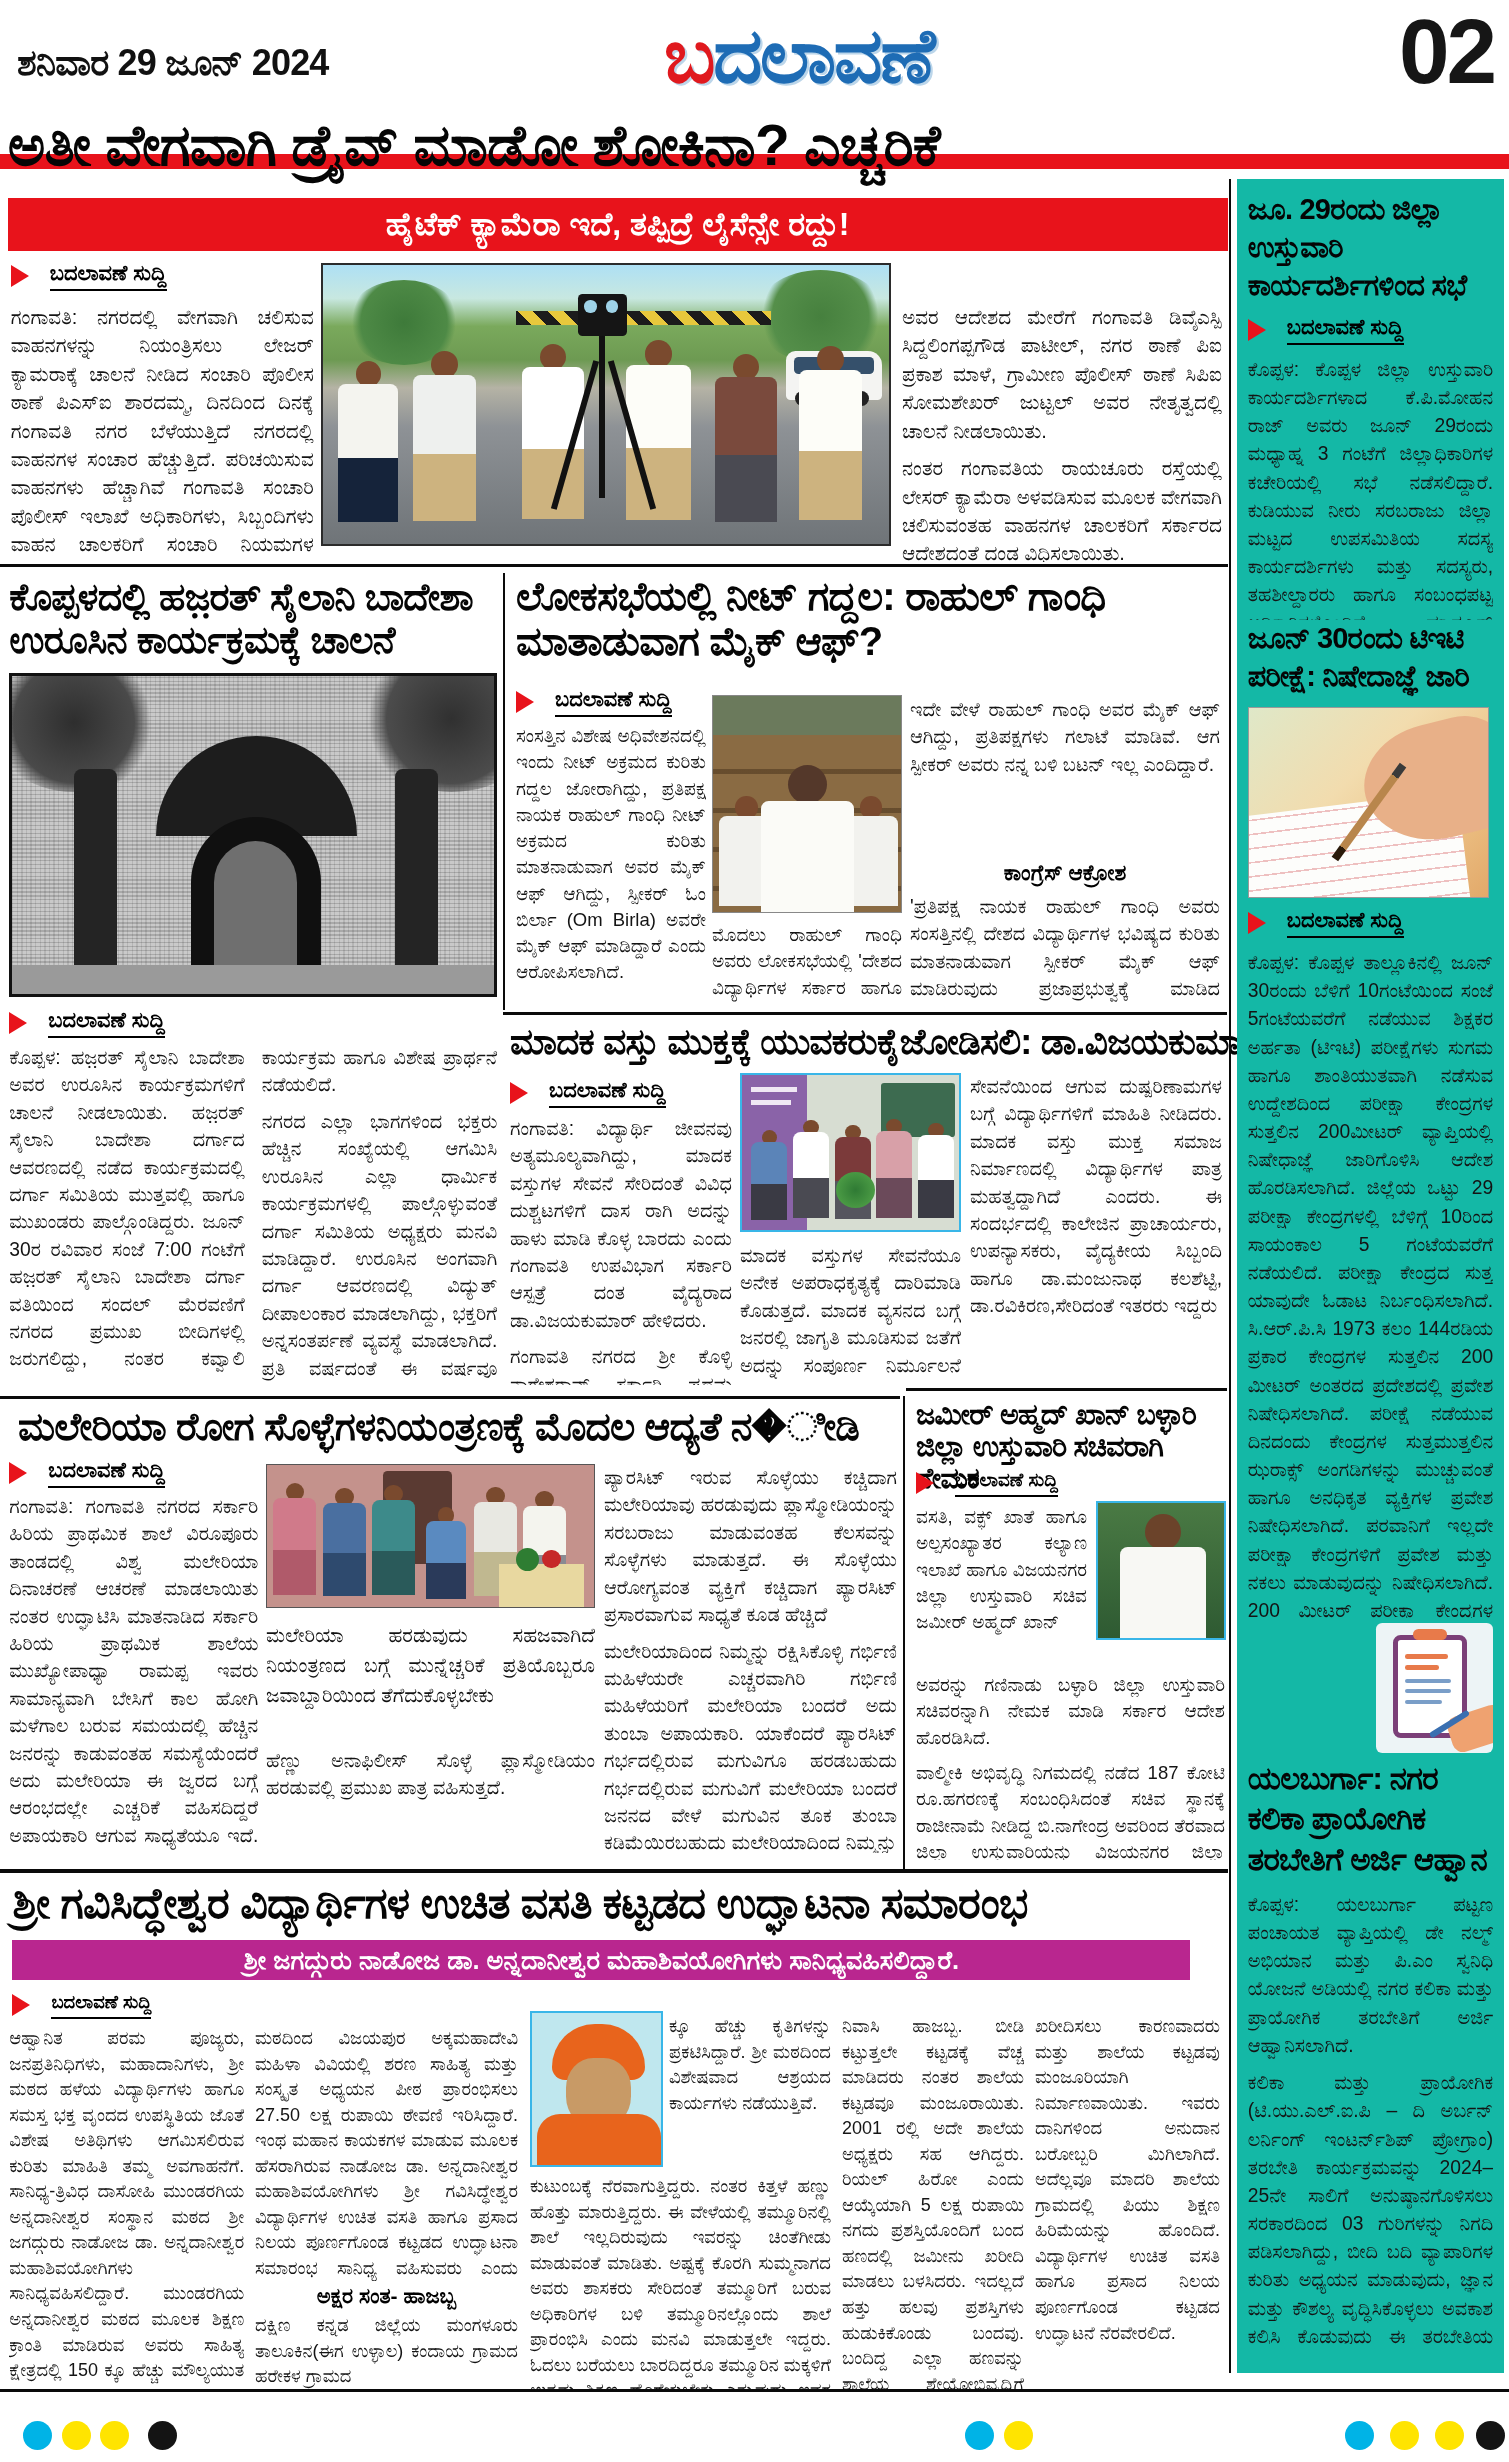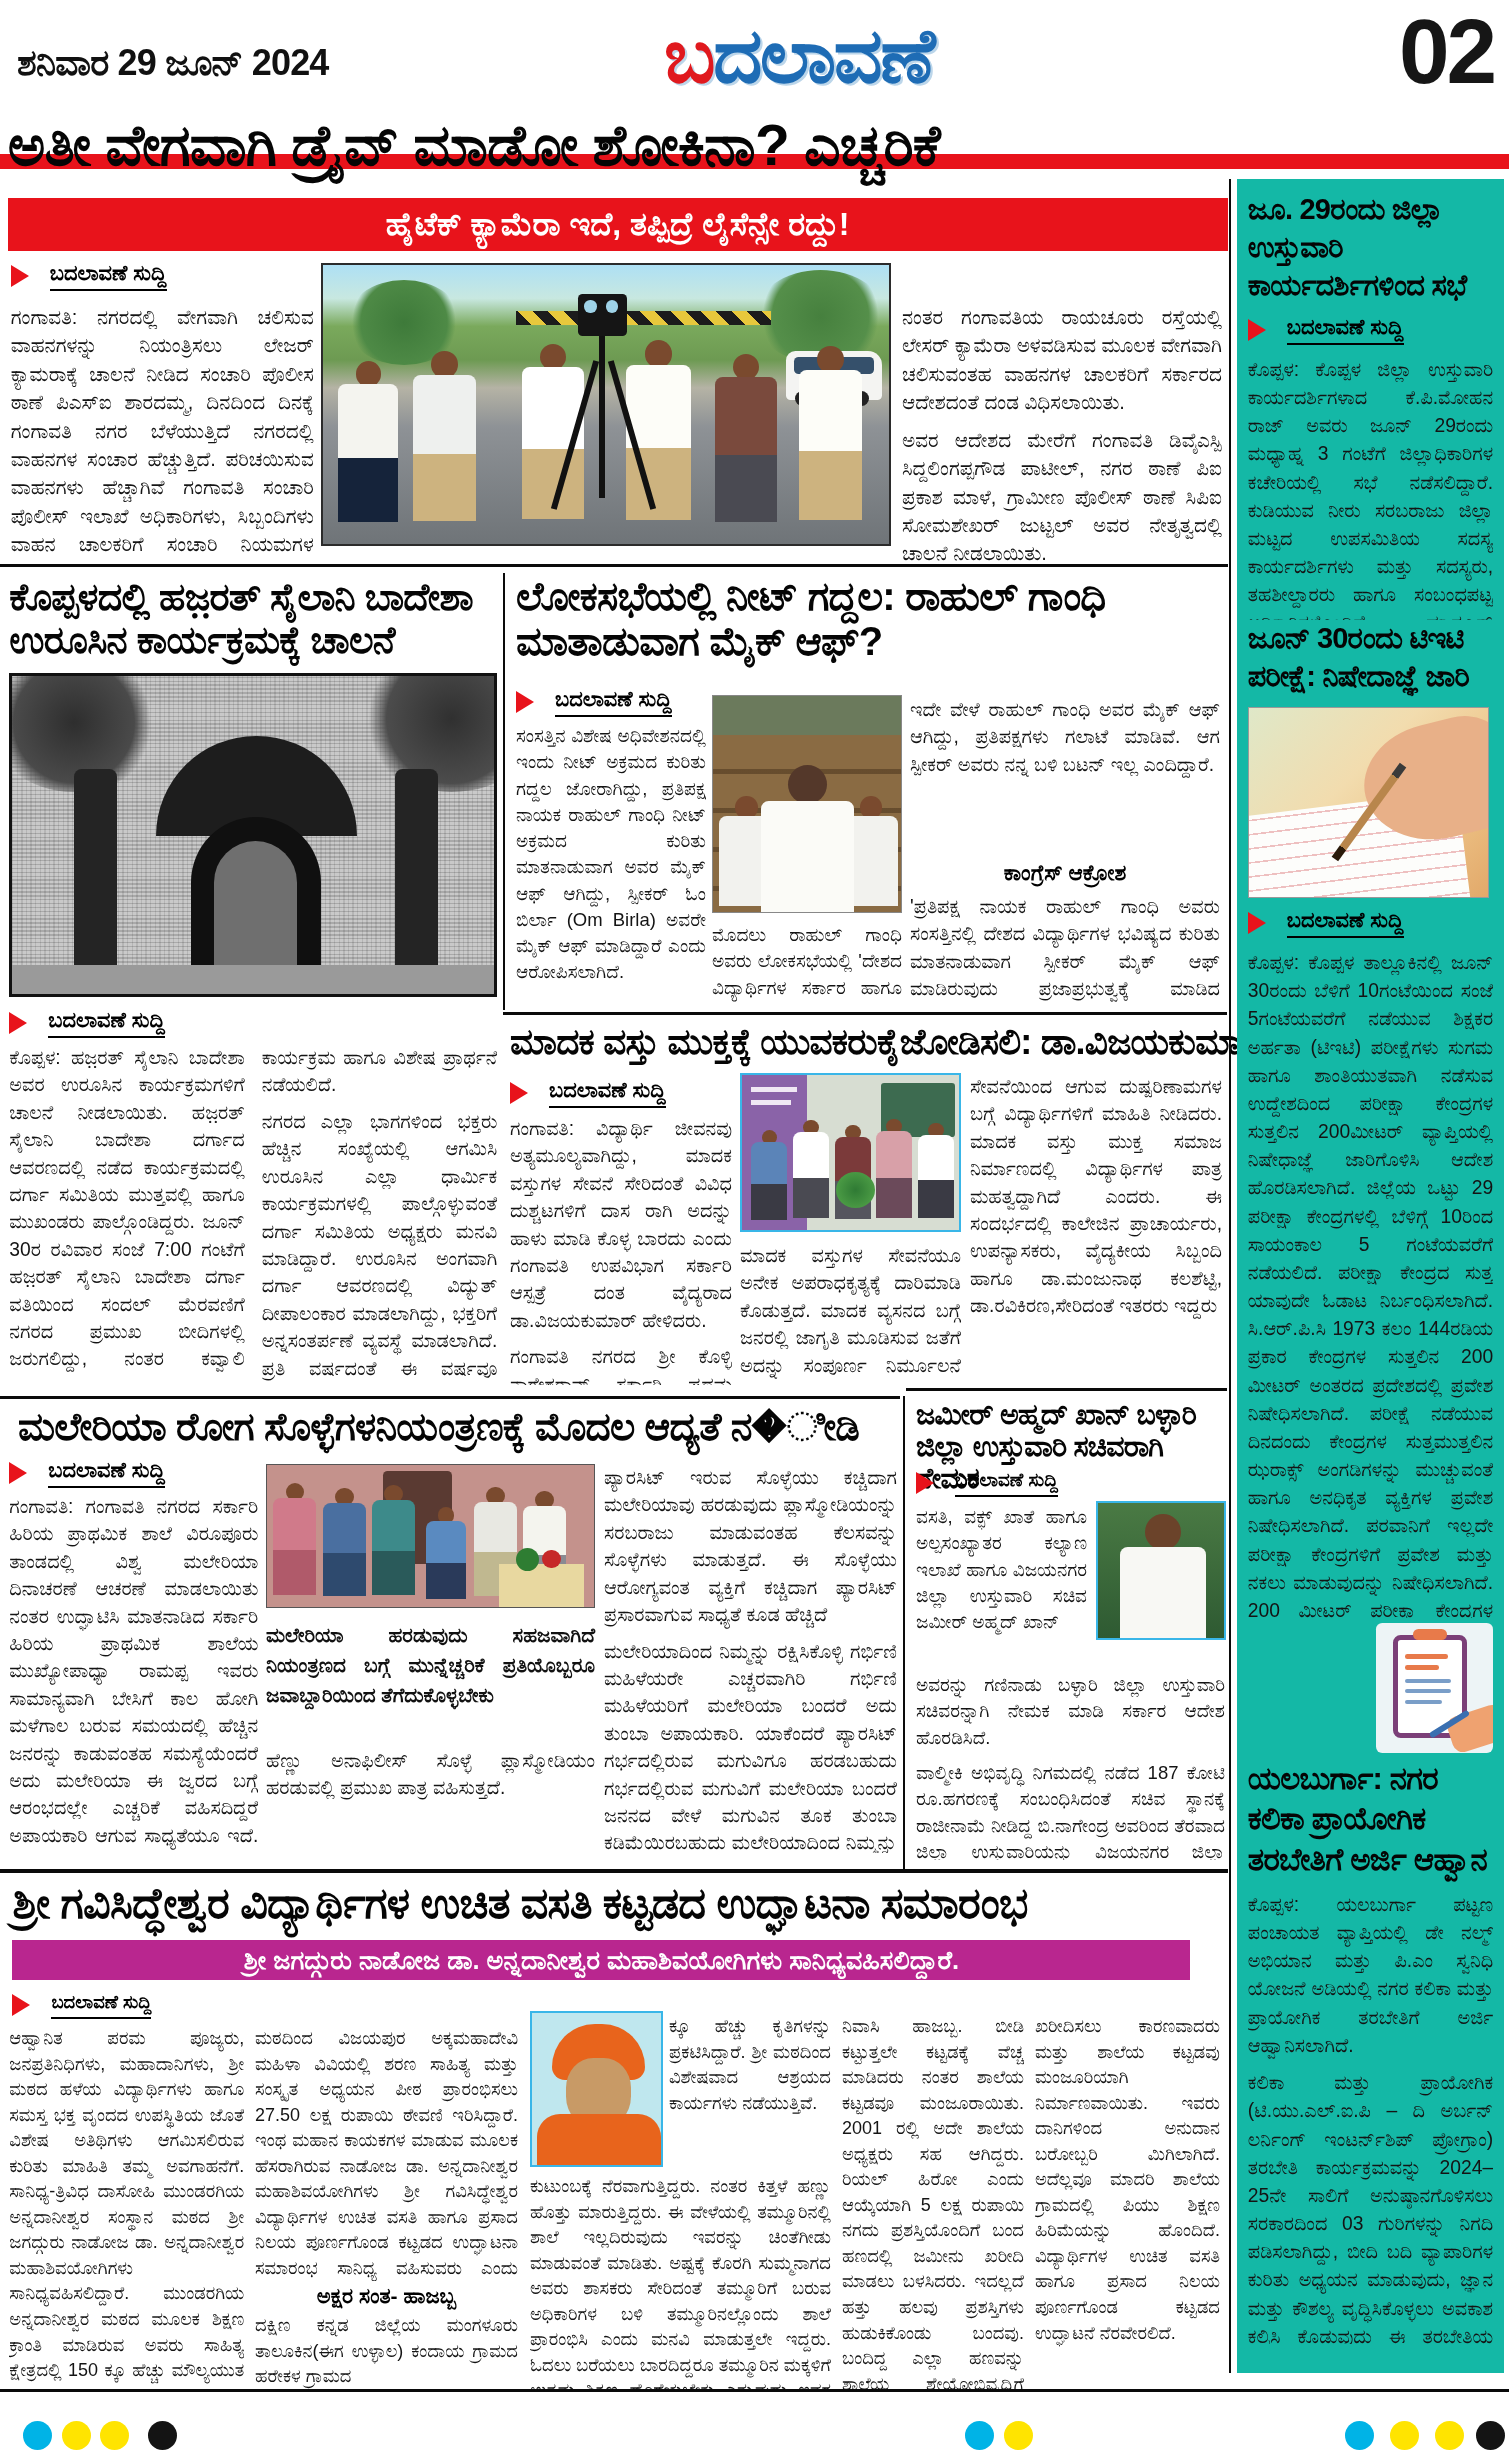--- a/index.html
+++ b/index.html
@@ -97,22 +97,22 @@
     <div class="abs" style="left:255px;top:29px;width:49px;height:42px;background:#151515;border-radius:4.6px">
       <div class="abs" style="left:6.2px;top:6.2px;width:12.4px;height:12.4px;border-radius:50%;background:#9fd3e8"></div>
       <div class="abs" style="left:28px;top:6.2px;width:12.4px;height:12.4px;border-radius:50%;background:#9fd3e8"></div>
     </div>
     <div class="abs" style="left:276px;top:71px;width:6.2px;height:162px;background:#111"></div>
     <div class="abs" style="left:249px;top:93px;width:6.2px;height:154px;background:#111;transform:rotate(16deg)"></div>
     <div class="abs" style="left:306px;top:93px;width:6.2px;height:154px;background:#111;transform:rotate(-16deg)"></div>
   </div>
 
   <div class="abs body-txt" style="left:902px;top:303px;width:320px;height:259px;font-size:20px">
+    <p>ಅವರ ಆದೇಶದ ಮೇರೆಗೆ ಗಂಗಾವತಿ ಡಿವೈಎಸ್ಪಿ ಸಿದ್ದಲಿಂಗಪ್ಪಗೌಡ ಪಾಟೀಲ್, ನಗರ ಠಾಣೆ ಪಿಐ ಪ್ರಕಾಶ ಮಾಳೆ, ಗ್ರಾಮೀಣ ಪೊಲೀಸ್ ಠಾಣೆ ಸಿಪಿಐ ಸೋಮಶೇಖರ್ ಜುಟ್ಟಲ್ ಅವರ ನೇತೃತ್ವದಲ್ಲಿ ಚಾಲನೆ ನೀಡಲಾಯಿತು.</p>
     <p>ನಂತರ ಗಂಗಾವತಿಯ ರಾಯಚೂರು ರಸ್ತೆಯಲ್ಲಿ ಲೇಸರ್ ಕ್ಯಾಮೆರಾ ಅಳವಡಿಸುವ ಮೂಲಕ ವೇಗವಾಗಿ ಚಲಿಸುವಂತಹ ವಾಹನಗಳ ಚಾಲಕರಿಗೆ ಸರ್ಕಾರದ ಆದೇಶದಂತೆ ದಂಡ ವಿಧಿಸಲಾಯಿತು.</p>
-    <p>ಅವರ ಆದೇಶದ ಮೇರೆಗೆ ಗಂಗಾವತಿ ಡಿವೈಎಸ್ಪಿ ಸಿದ್ದಲಿಂಗಪ್ಪಗೌಡ ಪಾಟೀಲ್, ನಗರ ಠಾಣೆ ಪಿಐ ಪ್ರಕಾಶ ಮಾಳೆ, ಗ್ರಾಮೀಣ ಪೊಲೀಸ್ ಠಾಣೆ ಸಿಪಿಐ ಸೋಮಶೇಖರ್ ಜುಟ್ಟಲ್ ಅವರ ನೇತೃತ್ವದಲ್ಲಿ ಚಾಲನೆ ನೀಡಲಾಯಿತು.</p>
 
   </div>
 
   <div class="abs rule" style="left:0;top:564px;width:1228px;height:3.1px"></div>
 
   <div class="abs hl" style="left:9.3px;top:576px;width:488px;font-size:38px">ಕೊಪ್ಪಳದಲ್ಲಿ ಹಜ಼ರತ್ ಸೈಲಾನಿ ಬಾದೇಶಾ ಉರೂಸಿನ ಕಾರ್ಯಕ್ರಮಕ್ಕೆ ಚಾಲನೆ</div>
 
   <div class="ph" style="left:9.3px;top:673px;width:488px;height:324px;border:3.1px solid #111;background:#c9c9c9">
     <div class="abs" style="left:0;top:0;width:100%;height:100%;background:repeating-linear-gradient(0deg,rgba(0,0,0,.16) 0 1.5px,transparent 1.5px 3.9px),repeating-linear-gradient(90deg,rgba(0,0,0,.10) 0 1.5px,transparent 1.5px 4.6px)"></div>
     <div class="abs" style="left:-23px;top:-23px;width:170px;height:139px;border-radius:50%;background:radial-gradient(circle,#2e2e2e 0%,#4a4a4a 55%,transparent 70%)"></div>
@@ -262,21 +262,21 @@
     <div class="fig" style="left:256px;bottom:0;width:43px;height:116px;--s:#f4f4ee;--p:#8a8a92">
         <div class="fh"></div>
         <div class="fb"></div>
         <div class="fl"></div>
       </div>
     <div class="abs" style="left:232px;bottom:0;width:85px;height:43px;background:#e8d8a0"></div>
     <div class="abs" style="left:249px;bottom:36px;width:23px;height:23px;border-radius:50%;background:#2e7d32"></div>
     <div class="abs" style="left:275px;bottom:39px;width:18.5px;height:18.5px;border-radius:50%;background:#c62828"></div>
   </div>
 
-  <div class="abs" style="left:266px;top:1620px;width:329px;font-size:20px;font-weight:bold;line-height:1.5;color:#111;text-align:justify">ಮಲೇರಿಯಾ ಹರಡುವುದು ಸಹಜವಾಗಿದೆ ನಿಯಂತ್ರಣದ ಬಗ್ಗೆ ಮುನ್ನೆಚ್ಚರಿಕೆ ಪ್ರತಿಯೊಬ್ಬರೂ ಜವಾಬ್ದಾರಿಯಿಂದ ತೆಗೆದುಕೊಳ್ಳಬೇಕು</div>
+  <div class="abs" style="left:266px;top:1620px;width:329px;font-size:20px;font-weight:normal;line-height:1.5;color:#111;text-align:justify">ಮಲೇರಿಯಾ ಹರಡುವುದು ಸಹಜವಾಗಿದೆ ನಿಯಂತ್ರಣದ ಬಗ್ಗೆ ಮುನ್ನೆಚ್ಚರಿಕೆ ಪ್ರತಿಯೊಬ್ಬರೂ ಜವಾಬ್ದಾರಿಯಿಂದ ತೆಗೆದುಕೊಳ್ಳಬೇಕು</div>
   <div class="abs body-txt" style="left:266px;top:1747px;width:329px;height:105px;font-size:19.3px">ಹೆಣ್ಣು ಅನಾಫಿಲೀಸ್ ಸೊಳ್ಳೆ ಪ್ಲಾಸ್ಮೋಡಿಯಂ ಹರಡುವಲ್ಲಿ ಪ್ರಮುಖ ಪಾತ್ರ ವಹಿಸುತ್ತದೆ.</div>
 
   <div class="abs body-txt" style="left:604px;top:1464px;width:293px;height:389px;font-size:19.3px">
     <p>ಪ್ಯಾರಸಿಟ್ ಇರುವ ಸೊಳ್ಳೆಯು ಕಚ್ಚಿದಾಗ ಮಲೇರಿಯಾವು ಹರಡುವುದು ಪ್ಲಾಸ್ಮೋಡಿಯಂನ್ನು ಸರಬರಾಜು ಮಾಡುವಂತಹ ಕೆಲಸವನ್ನು ಸೊಳ್ಳೆಗಳು ಮಾಡುತ್ತದೆ. ಈ ಸೊಳ್ಳೆಯು ಆರೋಗ್ಯವಂತ ವ್ಯಕ್ತಿಗೆ ಕಚ್ಚಿದಾಗ ಪ್ಯಾರಸಿಟ್ ಪ್ರಸಾರವಾಗುವ ಸಾಧ್ಯತೆ ಕೂಡ ಹೆಚ್ಚಿದೆ</p>
     <p>ಮಲೇರಿಯಾದಿಂದ ನಿಮ್ಮನ್ನು ರಕ್ಷಿಸಿಕೊಳ್ಳಿ ಗರ್ಭಿಣಿ ಮಹಿಳೆಯರೇ ಎಚ್ಚರವಾಗಿರಿ ಗರ್ಭಿಣಿ ಮಹಿಳೆಯರಿಗೆ ಮಲೇರಿಯಾ ಬಂದರೆ ಅದು ತುಂಬಾ ಅಪಾಯಕಾರಿ. ಯಾಕೆಂದರೆ ಪ್ಯಾರಸಿಟ್ ಗರ್ಭದಲ್ಲಿರುವ ಮಗುವಿಗೂ ಹರಡಬಹುದು ಗರ್ಭದಲ್ಲಿರುವ ಮಗುವಿಗೆ ಮಲೇರಿಯಾ ಬಂದರೆ ಜನನದ ವೇಳೆ ಮಗುವಿನ ತೂಕ ತುಂಬಾ ಕಡಿಮೆಯಿರಬಹುದು ಮಲೇರಿಯಾದಿಂದ ನಿಮ್ಮನ್ನು ರಕ್ಷಿಸಿಕೊಳ್ಳಿ</p>
 
   </div>
 
   <div class="abs rule" style="left:903px;top:1396px;width:2.3px;height:473px"></div>
   <div class="abs rule" style="left:906px;top:1388px;width:321px;height:3.1px"></div>

